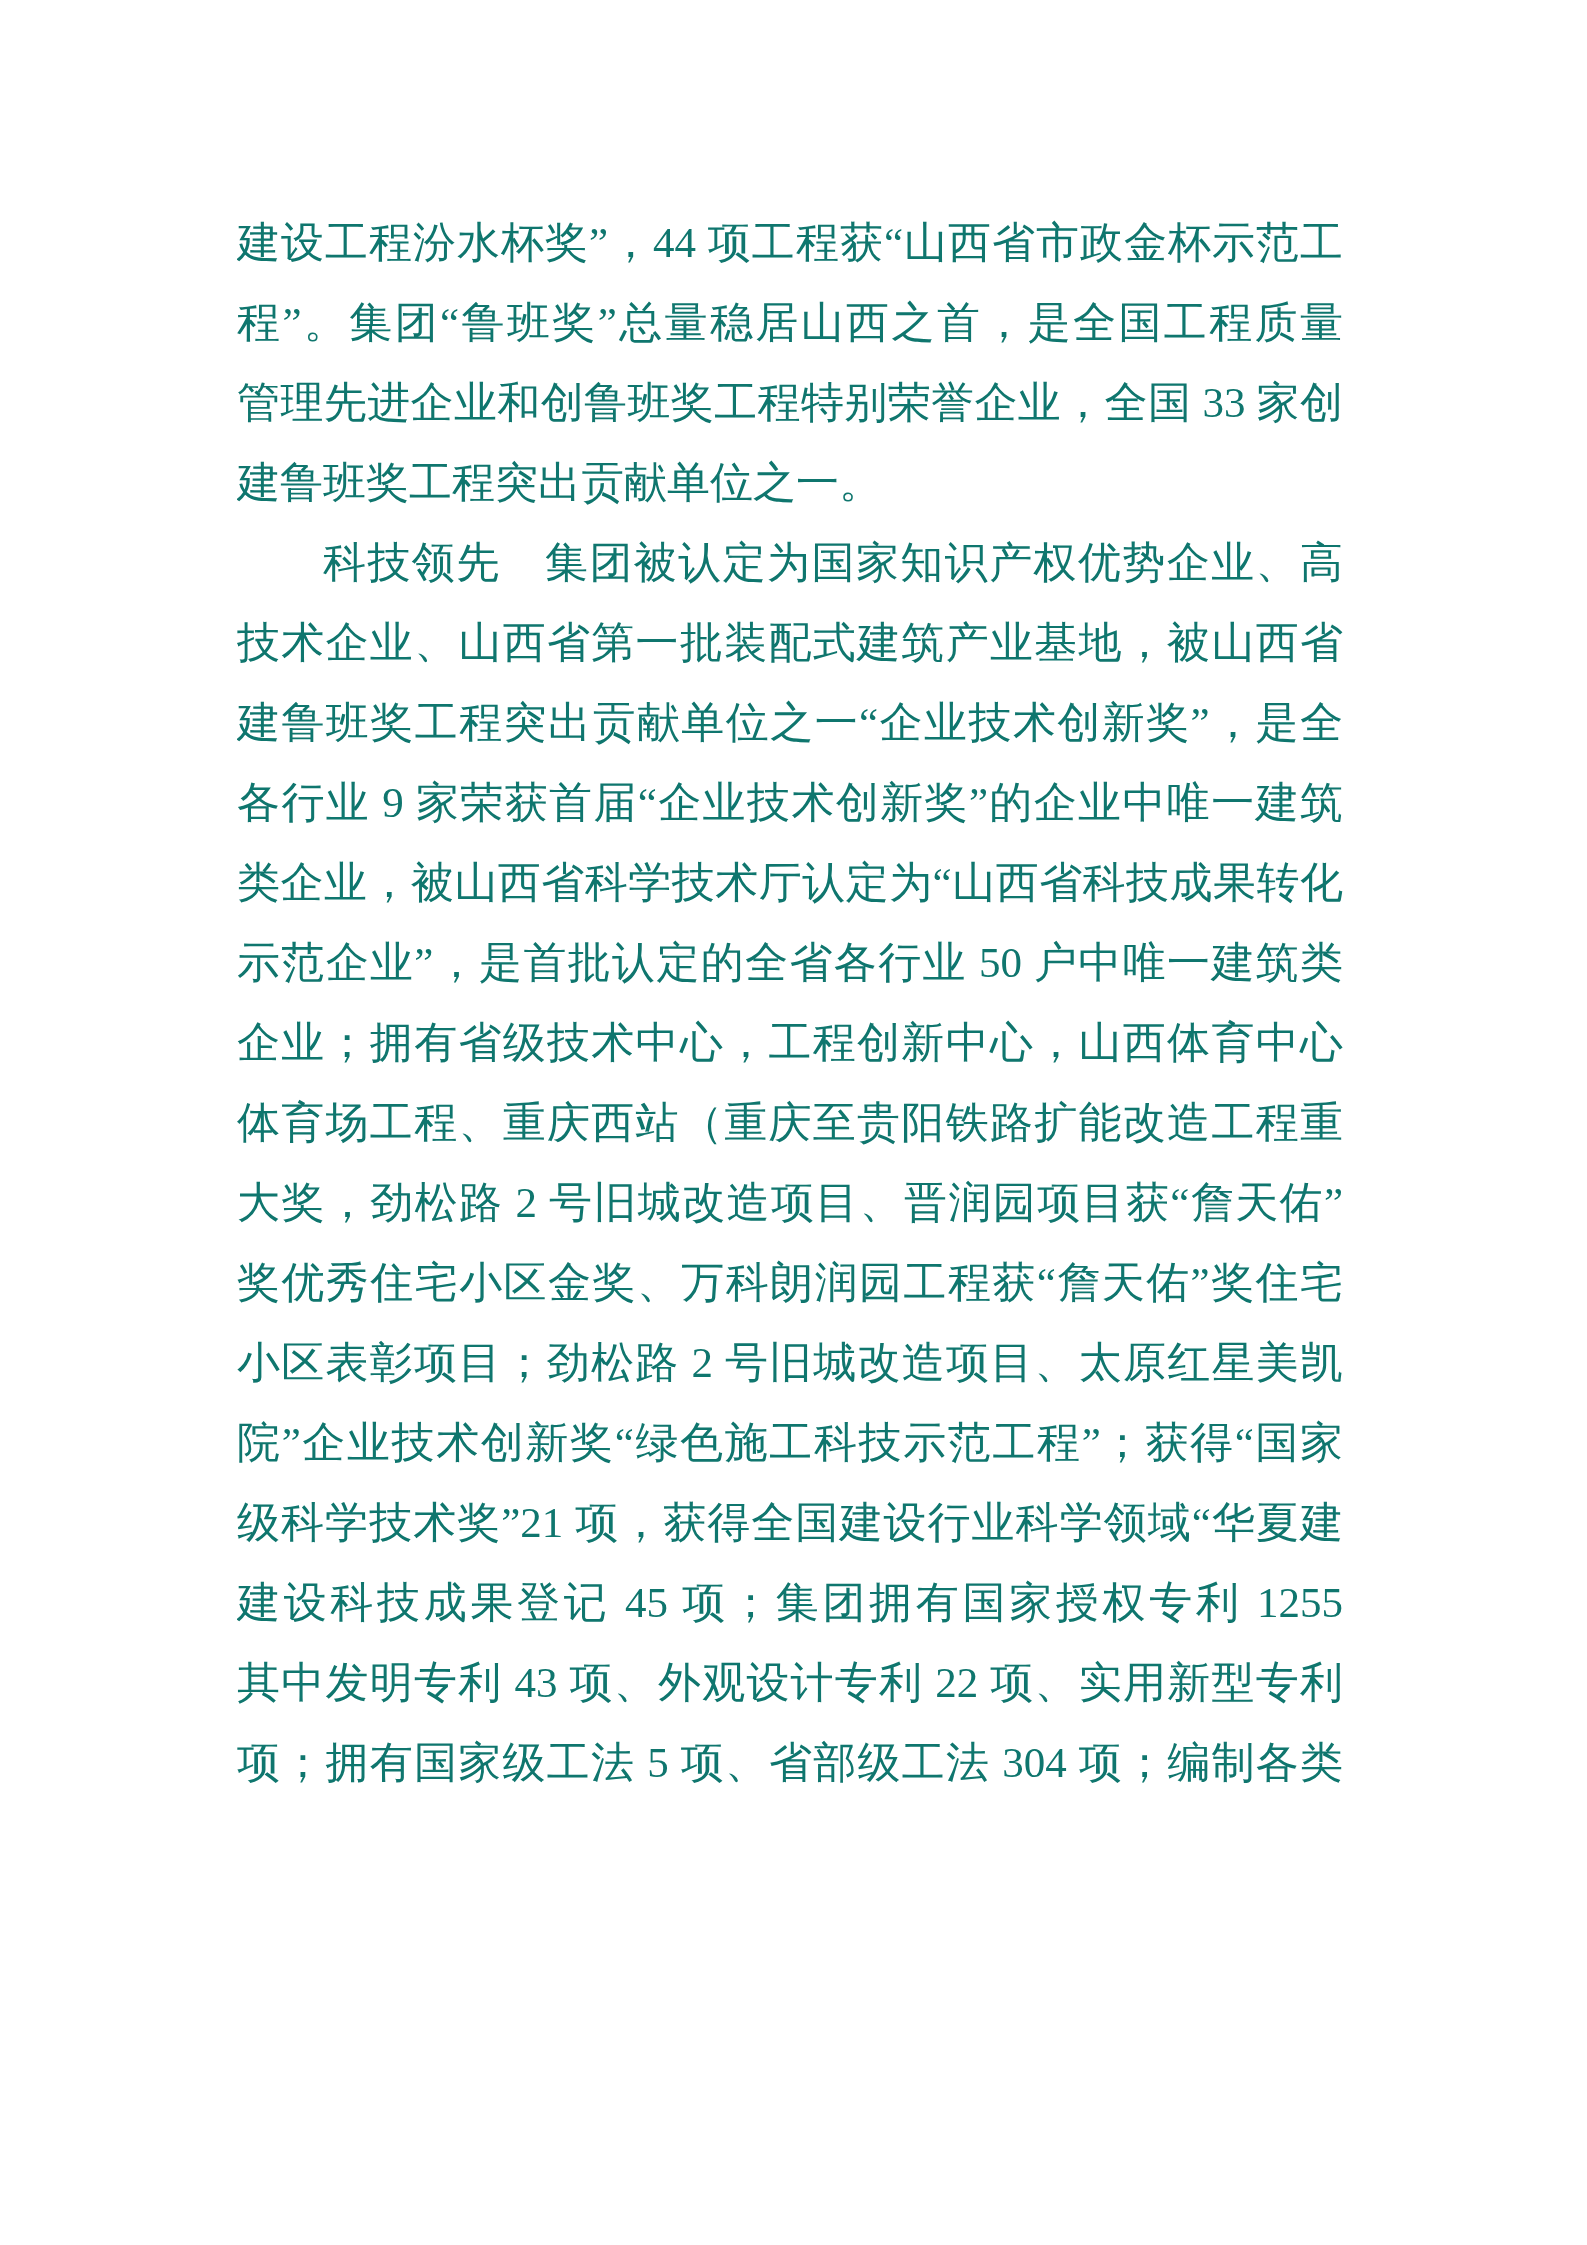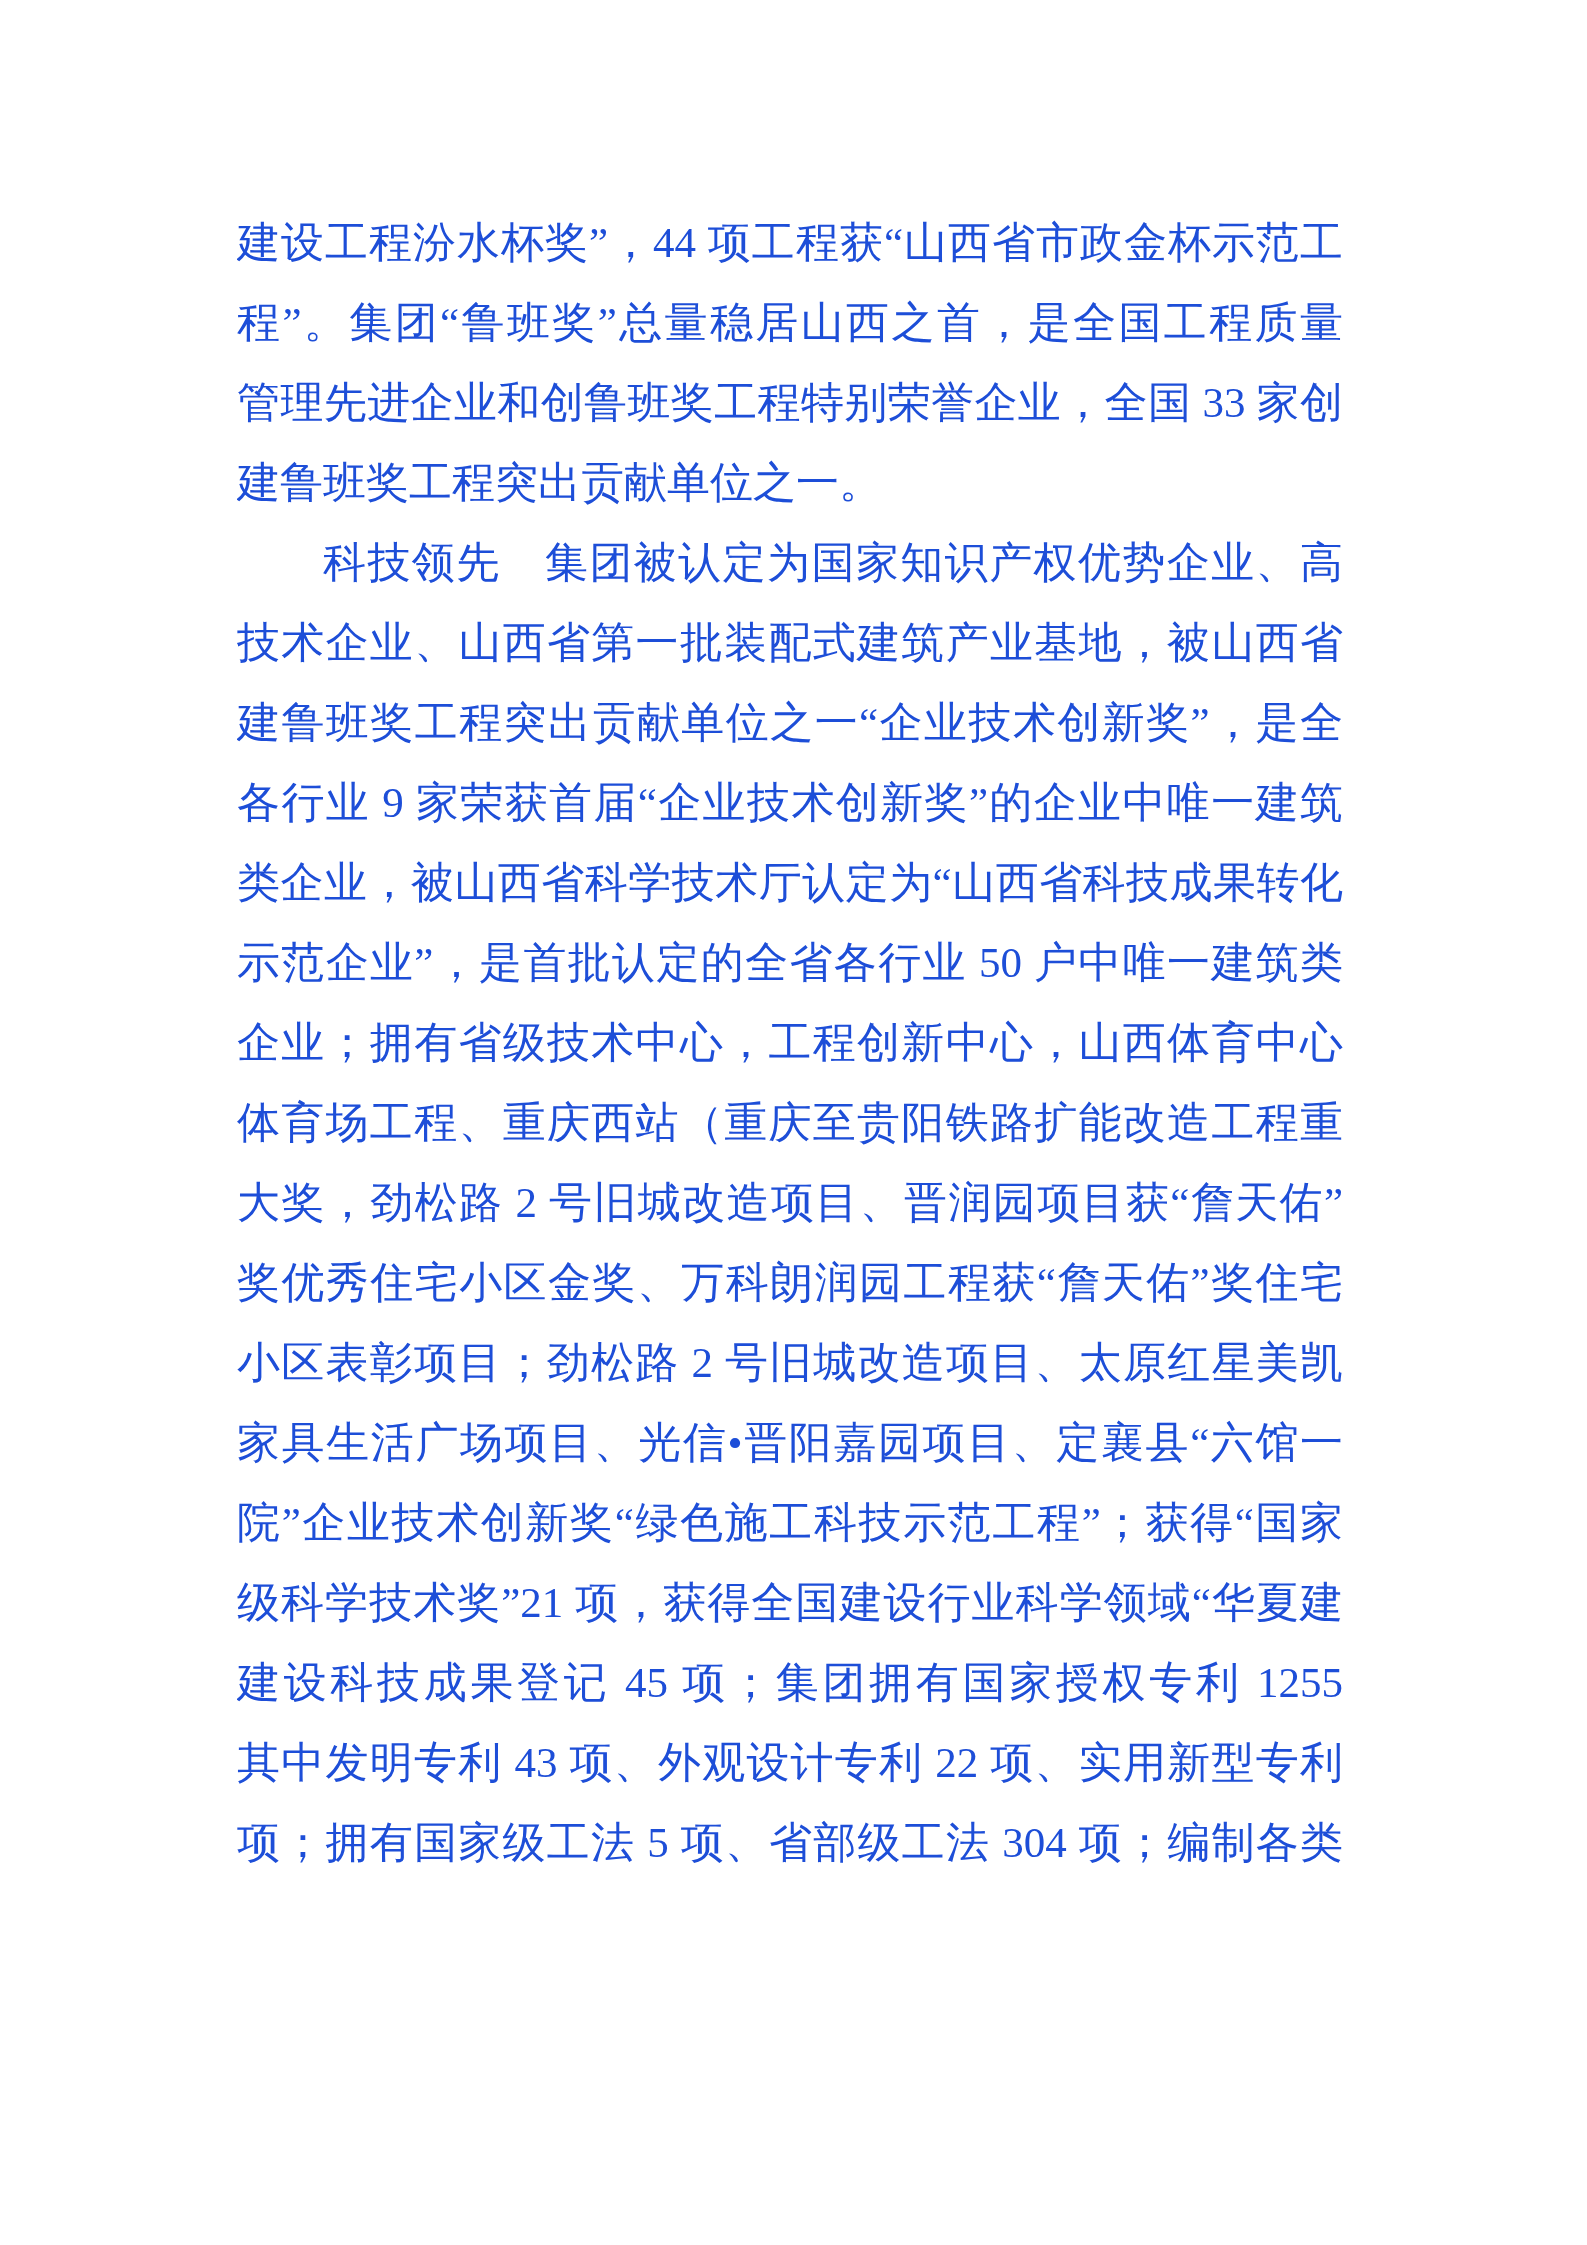--- a/index.html
+++ b/index.html
@@ -23,21 +23,21 @@
     width: 1106px;
   }
   .para {
     margin: 0;
     padding: 0;
   }
   .line {
     height: 80px;
     line-height: 80px;
     font-size: 43px;
-    color: #1d4ed8;
+    color: #0f766e;
     font-family: "Liberation Serif", "DejaVu Serif", serif;
     text-align: justify;
     text-align-last: justify;
     overflow: hidden;
   }
   .line.para-end {
     text-align-last: left;
   }
   .line.first-indent {
     text-indent: 86px;
@@ -61,21 +61,20 @@
       <div class="line">技术企业、山西省第一批装配式建筑产业基地，被山西省人</div>
       <div class="line">建鲁班奖工程突出贡献单位之一“企业技术创新奖”，是全省</div>
       <div class="line">各行业 9 家荣获首届“企业技术创新奖”的企业中唯一建筑</div>
       <div class="line">类企业，被山西省科学技术厅认定为“山西省科技成果转化</div>
       <div class="line">示范企业”，是首批认定的全省各行业 50 户中唯一建筑类</div>
       <div class="line">企业；拥有省级技术中心，工程创新中心，山西体育中心主</div>
       <div class="line">体育场工程、重庆西站（重庆至贵阳铁路扩能改造工程重庆</div>
       <div class="line">大奖，劲松路 2 号旧城改造项目、晋润园项目获“詹天佑”</div>
       <div class="line">奖优秀住宅小区金奖、万科朗润园工程获“詹天佑”奖住宅</div>
       <div class="line">小区表彰项目；劲松路 2 号旧城改造项目、太原红星美凯龙</div>
-      <div class="line">家具生活广场项目、光信•晋阳嘉园项目、定襄县“六馆一</div>
       <div class="line">院”企业技术创新奖“绿色施工科技示范工程”；获得“国家</div>
       <div class="line">级科学技术奖”21 项，获得全国建设行业科学领域“华夏建</div>
       <div class="line">建设科技成果登记 45 项；集团拥有国家授权专利 1255 项，</div>
       <div class="line">其中发明专利 43 项、外观设计专利 22 项、实用新型专利 1160</div>
       <div class="line">项；拥有国家级工法 5 项、省部级工法 304 项；编制各类标</div>
     </div>
 
   </div>
 </div>
 

